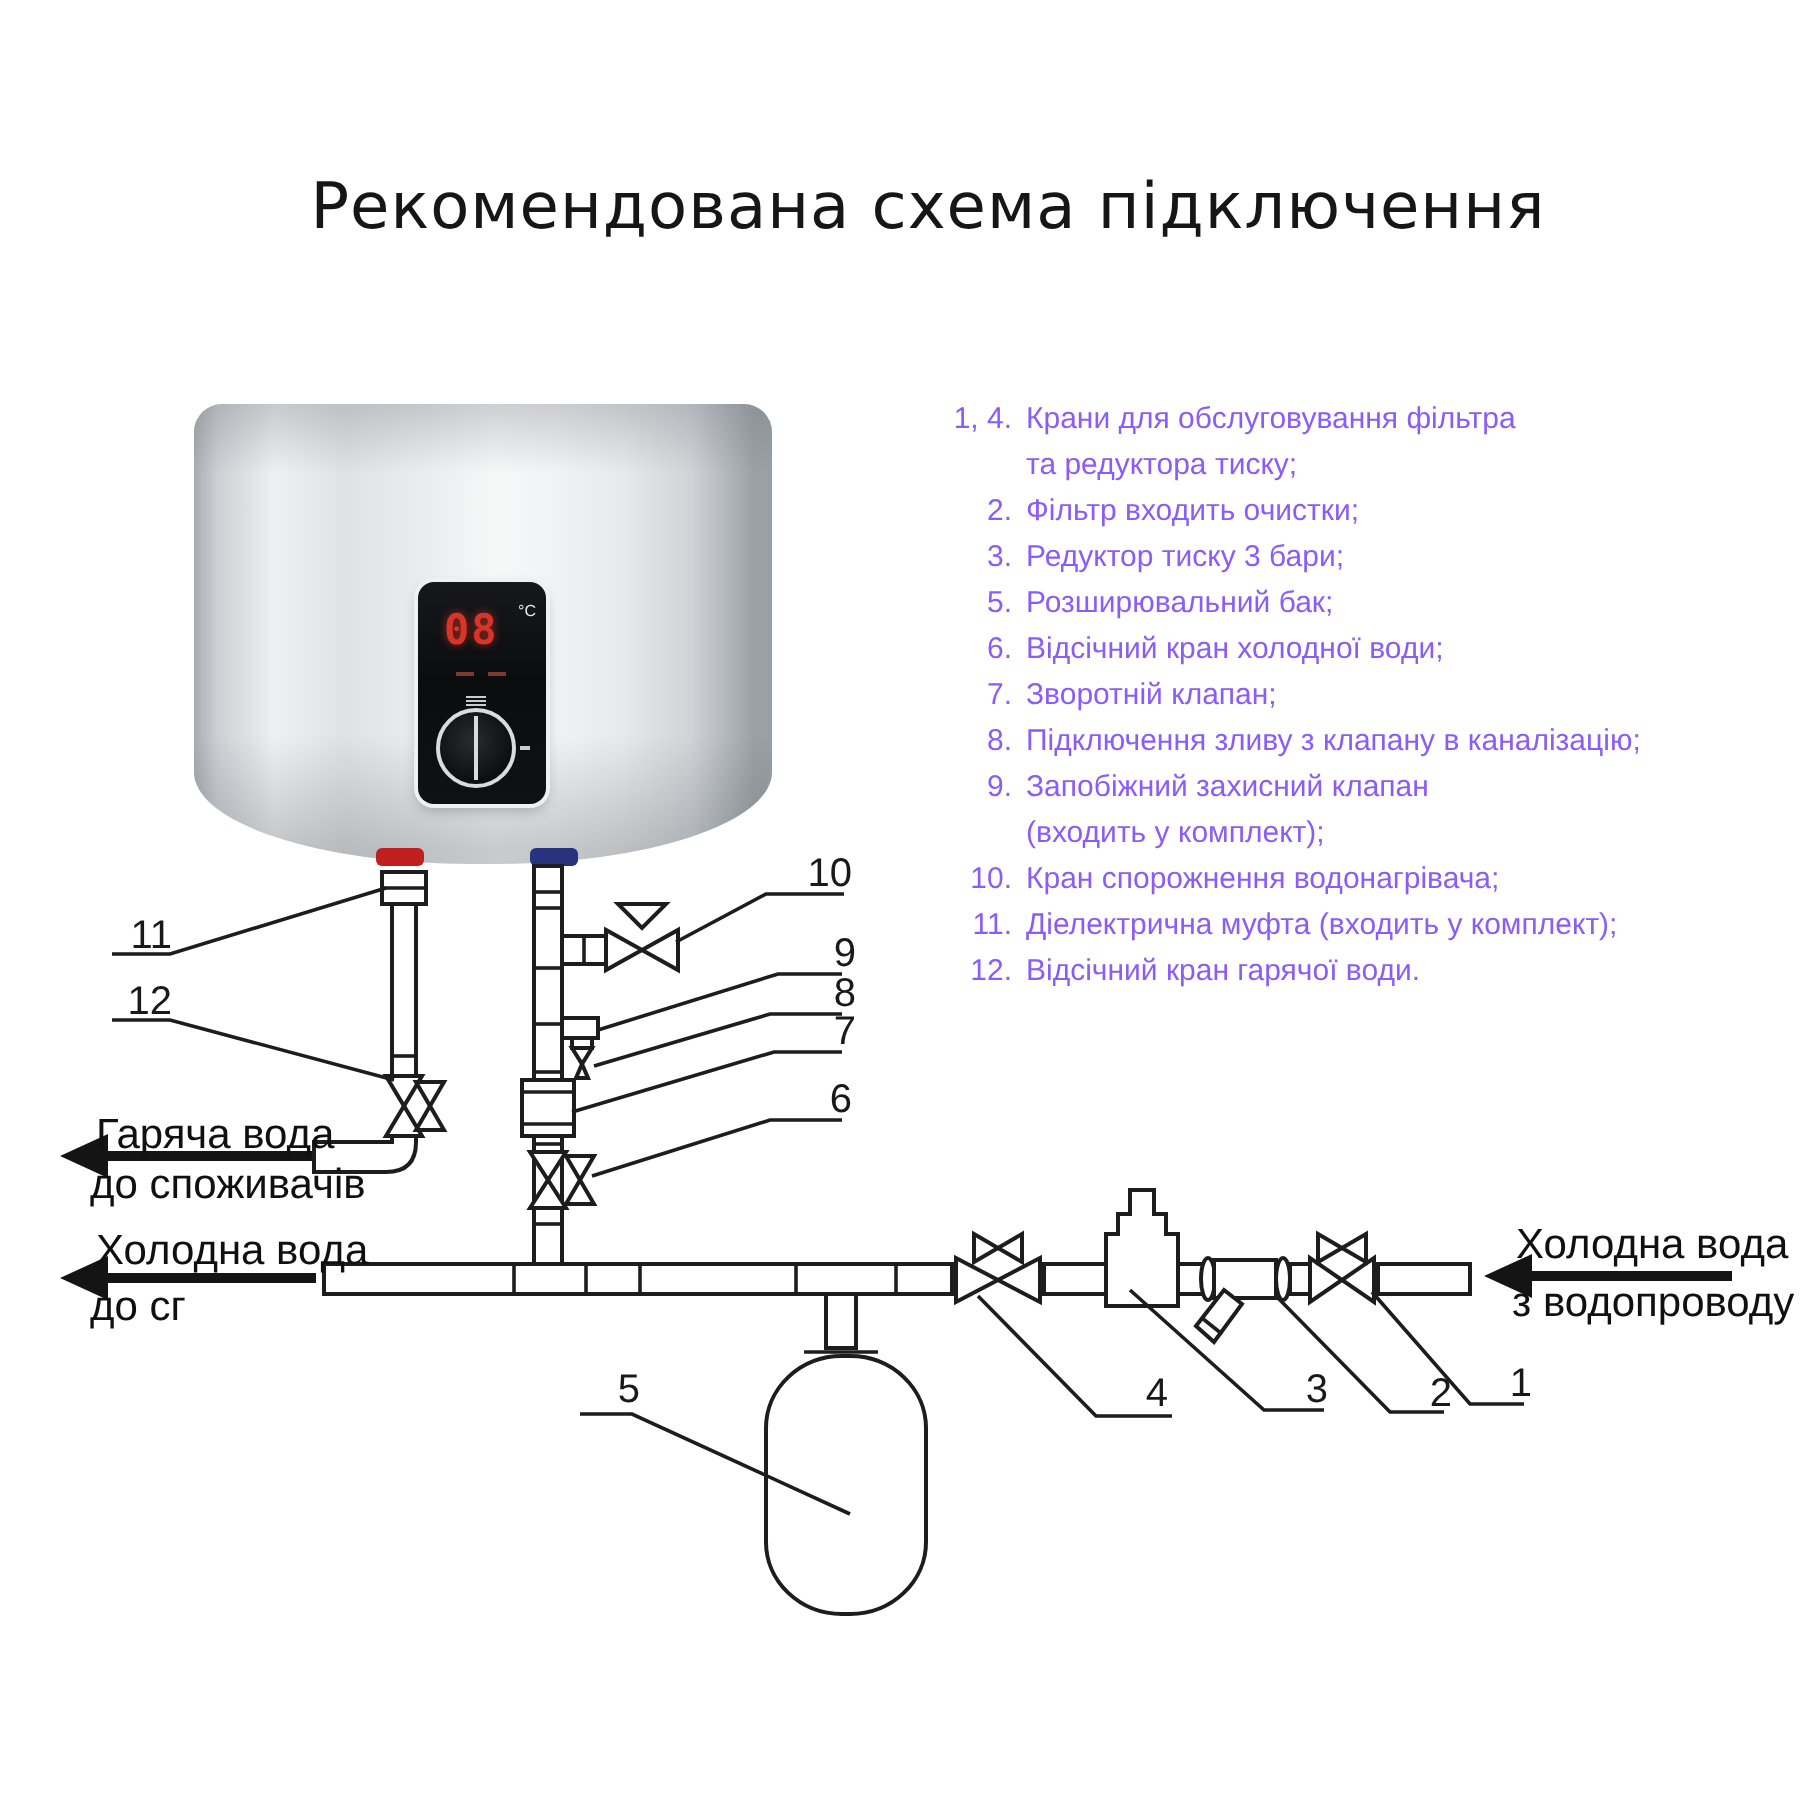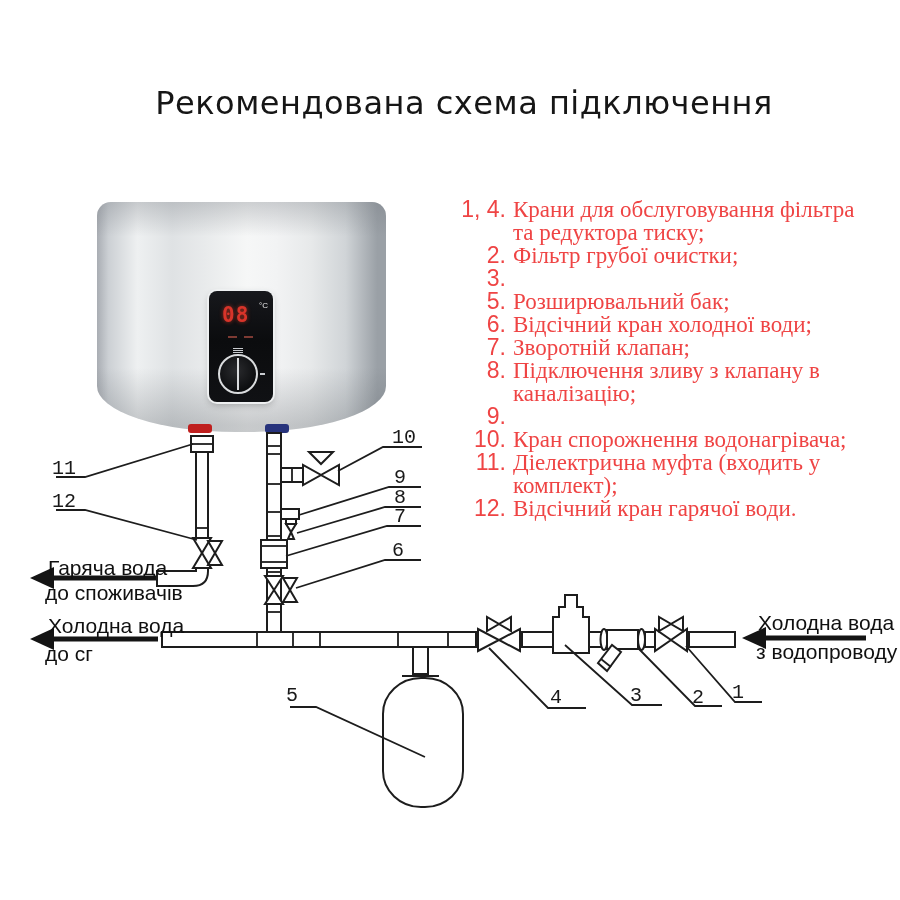--- a/index.html
+++ b/index.html
@@ -5,24 +5,24 @@
   html,body{margin:0;padding:0;}
   body{font-family:"Liberation Sans",sans-serif;background:#fff;}
   #stage{position:relative;width:900px;height:900px;background:#ffffff;overflow:hidden;}
   .abs{position:absolute;}
 
   
   #title{left:14px;top:84px;width:900px;text-align:center;
          font-family:"DejaVu Sans",sans-serif;font-size:32px;color:#161616;letter-spacing:.5px;}
 
   
-  #legend{left:456px;top:198px;width:434px;font-size:23px;line-height:23px;color:#ef4444;}
+  #legend{left:456px;top:198px;width:434px;font-size:15px;line-height:23px;color:#8b5cf6;}
   .lrow{display:flex;}
   .lnum{width:50px;padding-right:7px;text-align:right;flex:none;}
-  .ltxt{flex:1;font-family:Liberation Serif, serif;}
+  .ltxt{flex:1;}
   .ltxt div{min-height:0;}
 
   
   #heater{left:97px;top:202px;width:289px;height:230px;
     border-radius:14px 14px 48% 48% / 14px 14px 46px 46px;
     background:linear-gradient(90deg,#a9adb3 0%,#ccd0d4 4%,#eef0f1 14%,#dfe2e4 26%,#e9ebec 38%,#f6f7f7 52%,#f2f3f4 62%,#e7e9ea 74%,#d0d4d7 86%,#9aa0a6 97%);}
   #heater::before{content:"";position:absolute;inset:0;border-radius:inherit;
     background:linear-gradient(180deg,rgba(110,115,122,.30),rgba(255,255,255,0) 15%,rgba(255,255,255,0) 72%,rgba(80,86,92,.28) 97%);}
 
   #panel{left:209px;top:291px;width:64px;height:111px;border-radius:8px;
@@ -46,21 +46,21 @@
 
   
   #diagram{left:0;top:0;}
   #diagram .pipe{fill:#ffffff;stroke:#1d1d1d;stroke-width:2;}
   #diagram .tick{stroke:#1d1d1d;stroke-width:1.8;}
   #diagram .leader{stroke:#1d1d1d;stroke-width:1.8;fill:none;}
   #diagram .solid{fill:#141414;stroke:none;}
 
   
   .flabel{font-size:21px;color:#101010;white-space:nowrap;}
-  .callout{font-size:20px;color:#191919;text-align:left;width:34px;font-family:Liberation Mono, monospace;}
+  .callout{font-size:20px;color:#191919;text-align:right;width:34px;}
 </style>
 </head>
 <body>
 
 <div id="stage">
 
   <div id="title" class="abs">Рекомендована схема підключення</div>
 
   <div id="heater" class="abs"></div>
   <div id="panel" class="abs">
@@ -233,25 +233,28 @@
     <div class="lrow">
       <div class="lnum">1, 4.</div>
       <div class="ltxt">
           <div>Крани для обслуговування фільтра</div>
           <div>та редуктора тиску;</div>
         </div>
     </div>
     <div class="lrow">
       <div class="lnum">2.</div>
       <div class="ltxt">
-          <div>Фільтр грубої очистки;</div>
+          <div>Фільтр входить очистки;</div>
         </div>
     </div>
     <div class="lrow">
       <div class="lnum">3.</div>
+      <div class="ltxt">
+          <div>Редуктор тиску 3 бари;</div>
+        </div>
     </div>
     <div class="lrow">
       <div class="lnum">5.</div>
       <div class="ltxt">
           <div>Розширювальний бак;</div>
         </div>
     </div>
     <div class="lrow">
       <div class="lnum">6.</div>
       <div class="ltxt">
@@ -265,20 +268,24 @@
         </div>
     </div>
     <div class="lrow">
       <div class="lnum">8.</div>
       <div class="ltxt">
           <div>Підключення зливу з клапану в каналізацію;</div>
         </div>
     </div>
     <div class="lrow">
       <div class="lnum">9.</div>
+      <div class="ltxt">
+          <div>Запобіжний захисний клапан</div>
+          <div>(входить у комплект);</div>
+        </div>
     </div>
     <div class="lrow">
       <div class="lnum">10.</div>
       <div class="ltxt">
           <div>Кран спорожнення водонагрівача;</div>
         </div>
     </div>
     <div class="lrow">
       <div class="lnum">11.</div>
       <div class="ltxt">

